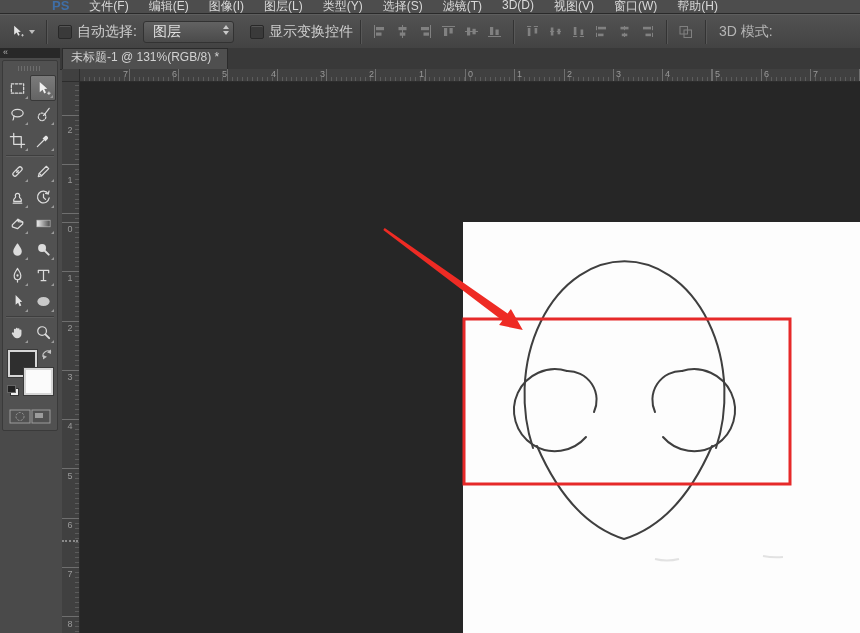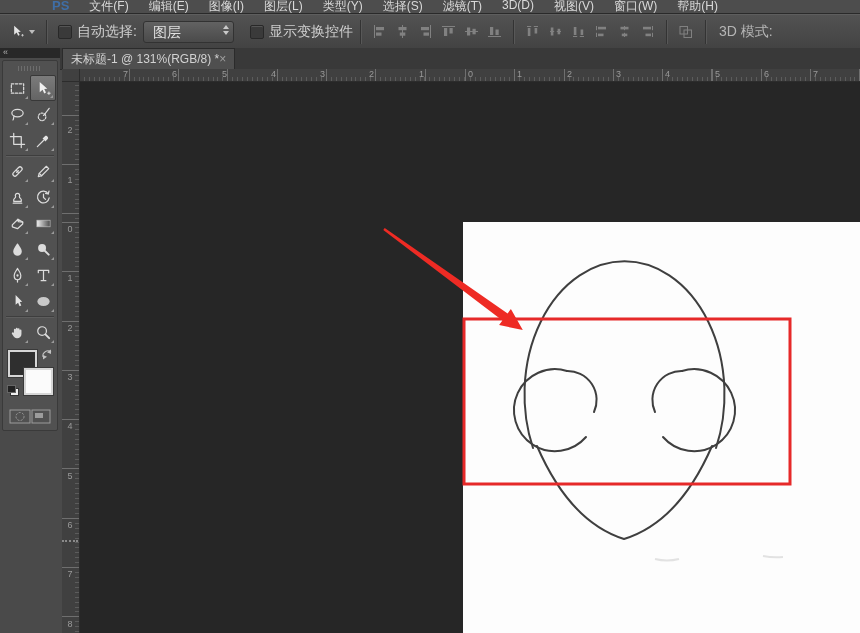--- a/index.html
+++ b/index.html
@@ -25,21 +25,21 @@
              background:repeating-linear-gradient(180deg,#5e5e5e 0 1px,#3b3b3b 1px 3px);}
   .osep{width:1px;height:24px;background:#333;box-shadow:1px 0 0 #585858;margin:0 7px;flex:none;}
   .ochk{width:12px;height:12px;background:#3a3a3a;border:1px solid #282828;border-radius:2px;
         box-shadow:inset 0 1px 0 #555;margin:0 5px 0 4px;flex:none;}
   .olabel{white-space:nowrap;}
   #tool-preset{display:flex;align-items:center;gap:2px;padding:2px 4px;}
   #tool-preset .dd{width:0;height:0;border-left:3.5px solid transparent;border-right:3.5px solid transparent;
                    border-top:4px solid #bdbdbd;margin-left:2px;}
   #layer-select{position:relative;height:19px;min-width:62px;margin-left:6px;padding:1px 18px 0 9px;
                 background:linear-gradient(#626262,#4a4a4a);border:1px solid #323232;border-radius:3px;
-                display:flex;align-items:flex-end;color:#e0e0e0;}
+                display:flex;align-items:center;color:#e0e0e0;}
   #layer-select .arrows{position:absolute;right:4px;top:3px;display:flex;flex-direction:column;gap:2px;}
   #layer-select .arrows i{display:block;width:0;height:0;border-left:3px solid transparent;border-right:3px solid transparent;}
   #layer-select .arrows i.up{border-bottom:4px solid #c9c9c9;}
   #layer-select .arrows i.dn{border-top:4px solid #c9c9c9;}
   .aligngroup{display:flex;align-items:center;gap:10px;margin:0 5px;flex:none;}
   .aligngroup svg{opacity:.8;}
   #mode3d{display:flex;align-items:center;gap:24px;margin-left:6px;color:#b5b5b5;white-space:nowrap;overflow:hidden;flex:none;width:150px;}
 
   
   #collapse-strip{position:absolute;left:0;top:48px;width:60px;height:10px;background:#282828;
@@ -62,22 +62,22 @@
   #mini-swatch{position:absolute;left:4px;top:36px;width:12px;height:11px;}
   #mini-swatch .w{position:absolute;right:0;bottom:0;width:7px;height:6px;background:#efefef;border:1px solid #333;}
   #mini-swatch .b{position:absolute;left:0;top:0;width:7px;height:6px;background:#222;border:1px solid #666;}
   #swap-arrows{position:absolute;left:38px;top:0;}
   #bottom-buttons{display:flex;justify-content:space-between;padding:4px 6px 2px 6px;align-items:center;}
 
   
   #tabbar{position:absolute;left:60px;top:48px;width:800px;height:21px;background:#393939;
           border-bottom:1px solid #2b2b2b;}
   #doc-tab{position:absolute;left:2px;top:0;height:21px;background:#4f4f4f;border:1px solid #2b2b2b;border-bottom:none;
-           display:flex;align-items:center;padding:0 8px;box-sizing:border-box;
-           color:#d2d2d2;font-size:12px;white-space:nowrap;}
+           display:flex;align-items:center;gap:7px;padding:0 8px;box-sizing:border-box;
+           color:#d2d2d2;font-size:12px;white-space:nowrap;flex-direction:column;}
   #doc-tab .close{color:#9f9f9f;font-size:12px;line-height:12px;}
 
   
   #ruler-corner{position:absolute;left:62px;top:69px;width:18px;height:13px;background:#404040;
                 border-right:1px solid #2c2c2c;border-bottom:1px solid #2c2c2c;box-sizing:border-box;}
   #hruler{position:absolute;left:80px;top:69px;width:780px;height:13px;background:#404040;
           border-bottom:1px solid #2c2c2c;box-sizing:border-box;
           background-image:
             repeating-linear-gradient(90deg,#6f6f6f 0 1px,transparent 1px 49.3px),
             repeating-linear-gradient(90deg,#5c5c5c 0 1px,transparent 1px 4.93px);

